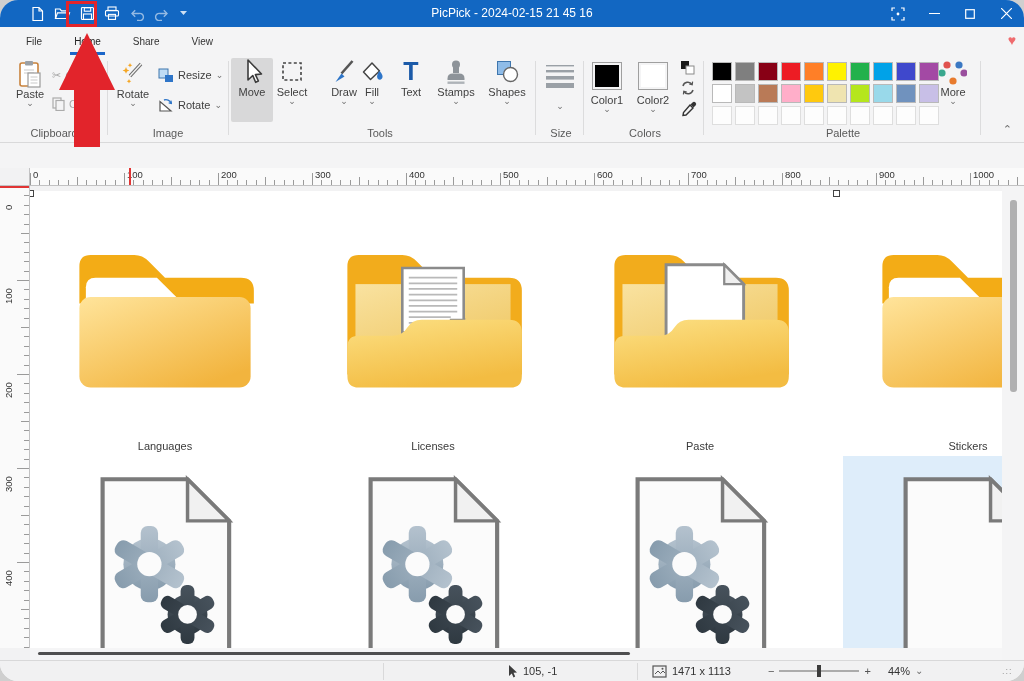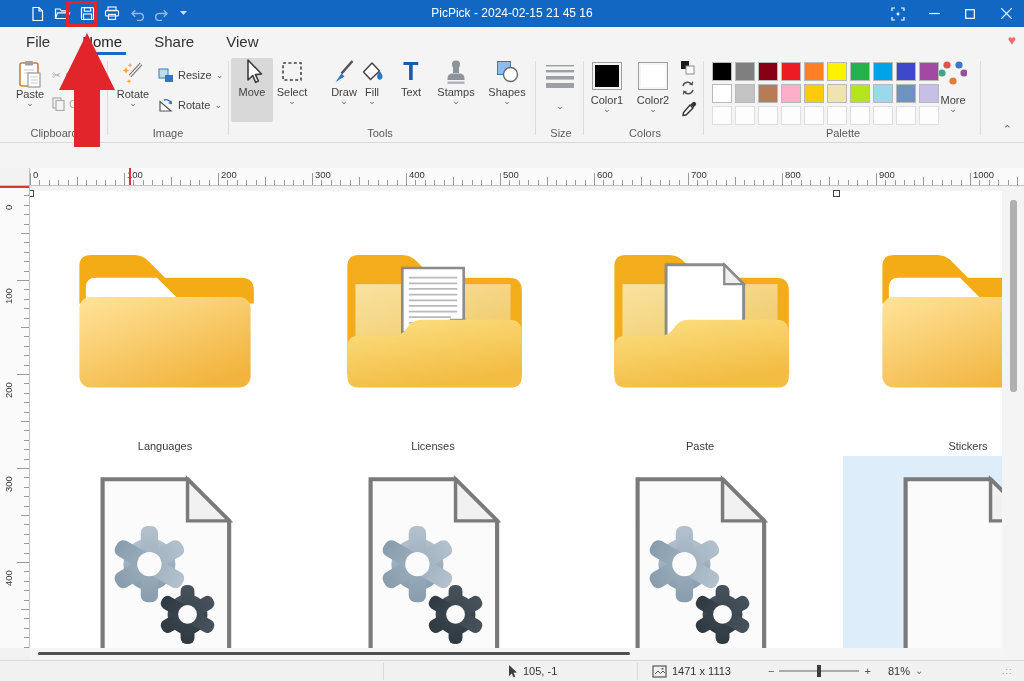--- a/index.html
+++ b/index.html
@@ -1,30 +1,30 @@
 <!DOCTYPE html>
 <html><head>
 <meta charset="utf-8">
 <style>
   html,body{margin:0;padding:0;background:#cfcfcf;}
   *{box-sizing:border-box;font-family:"Liberation Sans","DejaVu Sans",sans-serif;}
-  #app{position:relative;width:1024px;height:681px;background:#f4f4f5;overflow:hidden;}
+  #app{position:relative;width:1024px;height:681px;background:#f4f4f5;overflow:hidden;border-radius:18px;}
   .abs{position:absolute;}
 
   
   .titlebar{position:absolute;left:0;top:0;width:1024px;height:27px;background:#1267c2;display:flex;align-items:center;}
   .qat{position:absolute;left:28px;top:0;height:27px;display:flex;align-items:center;gap:7px;}
   .qat .qbtn{width:18px;height:18px;display:flex;align-items:center;justify-content:center;}
   .title-text{position:absolute;left:0;right:0;top:0;height:27px;line-height:27px;text-align:center;color:#fff;font-size:12px;}
   .wincontrols{position:absolute;right:0;top:0;height:27px;display:flex;align-items:center;}
   .wbtn{width:36px;height:27px;display:flex;align-items:center;justify-content:center;color:#fff;font-size:12px;}
 
   
   .tabrow{position:absolute;left:0;top:27px;width:1024px;height:30px;background:#f4f4f5;display:flex;align-items:center;}
-  .rtab{padding:0 16px;font-size:15px;color:#333;height:30px;line-height:30px;position:relative;}
+  .rtab{padding:0 16px;font-size:10px;color:#333;height:30px;line-height:30px;position:relative;}
   .rtab.active{color:#222;}
   .rtab.active:after{content:"";position:absolute;left:12px;right:12px;bottom:2px;height:3px;background:#1b66c9;}
   .heart{position:absolute;right:8px;top:5px;font-size:14px;color:#ef6b6e;}
 
   
   .ribbon{position:absolute;left:0;top:57px;width:1024px;height:86px;background:#f4f4f5;border-bottom:1px solid #d9d9da;}
   .gsep{position:absolute;top:4px;width:1px;height:74px;background:#dcdcdd;}
   .glabel{position:absolute;top:70px;font-size:11px;color:#5a5a5a;text-align:center;}
   .btnlabel{font-size:11px;color:#3f3f3f;text-align:center;white-space:nowrap;}
   .caret{font-size:9px;color:#6f6f6f;line-height:6px;text-align:center;}
@@ -387,21 +387,21 @@
         <div class="pswatch empty"></div>
       </div>
     <div class="bigbtn" style="left:932px;top:3px;width:42px">
       <svg width="28" height="26" viewBox="0 0 28 26" id="more-dots">
           <circle cx="8" cy="5" r="3.6" fill="#E0524E"></circle>
           <circle cx="20" cy="5" r="3.6" fill="#3B78C3"></circle>
           <circle cx="3" cy="13" r="3.6" fill="#39A78E"></circle>
           <circle cx="25" cy="13" r="3.6" fill="#9A4F9E"></circle>
           <circle cx="14" cy="21" r="3.6" fill="#E87B2E"></circle>
         </svg>
-      <div class="btnlabel" style="margin-top:8px">More</div>
+      <div class="btnlabel" style="margin-top:0">More</div>
       <div class="caret">⌄</div>
     </div>
     <div class="glabel" style="left:803px;width:80px">Palette</div>
     <div class="gsep" style="left:980px"></div>
 
     <div class="collapse">⌃</div>
   </div>
 
 
   <div class="corner"></div>
@@ -743,21 +743,21 @@
       <span>1471 x 1113</span>
     </div>
     <div class="sitem" style="left:768px">
       <span style="color:#555">−</span>
       <div class="zoomtrack">
           <div class="zoomthumb"></div>
         </div>
       <span style="color:#555">+</span>
     </div>
     <div class="sitem" style="left:888px">
-      <span>81%</span>
+      <span>44%</span>
       <span class="caret" style="font-size:10px">⌄</span>
     </div>
     <div class="sitem grip" style="left:1002px">.::</div>
   </div>
 
   <div class="red-box"></div>
   <svg class="red-arrow" width="200" height="170">
     <polygon points="87,33 115,90 100,90 100,147 74,147 74,90 59,90" fill="#e2242b"></polygon>
   </svg>
 

